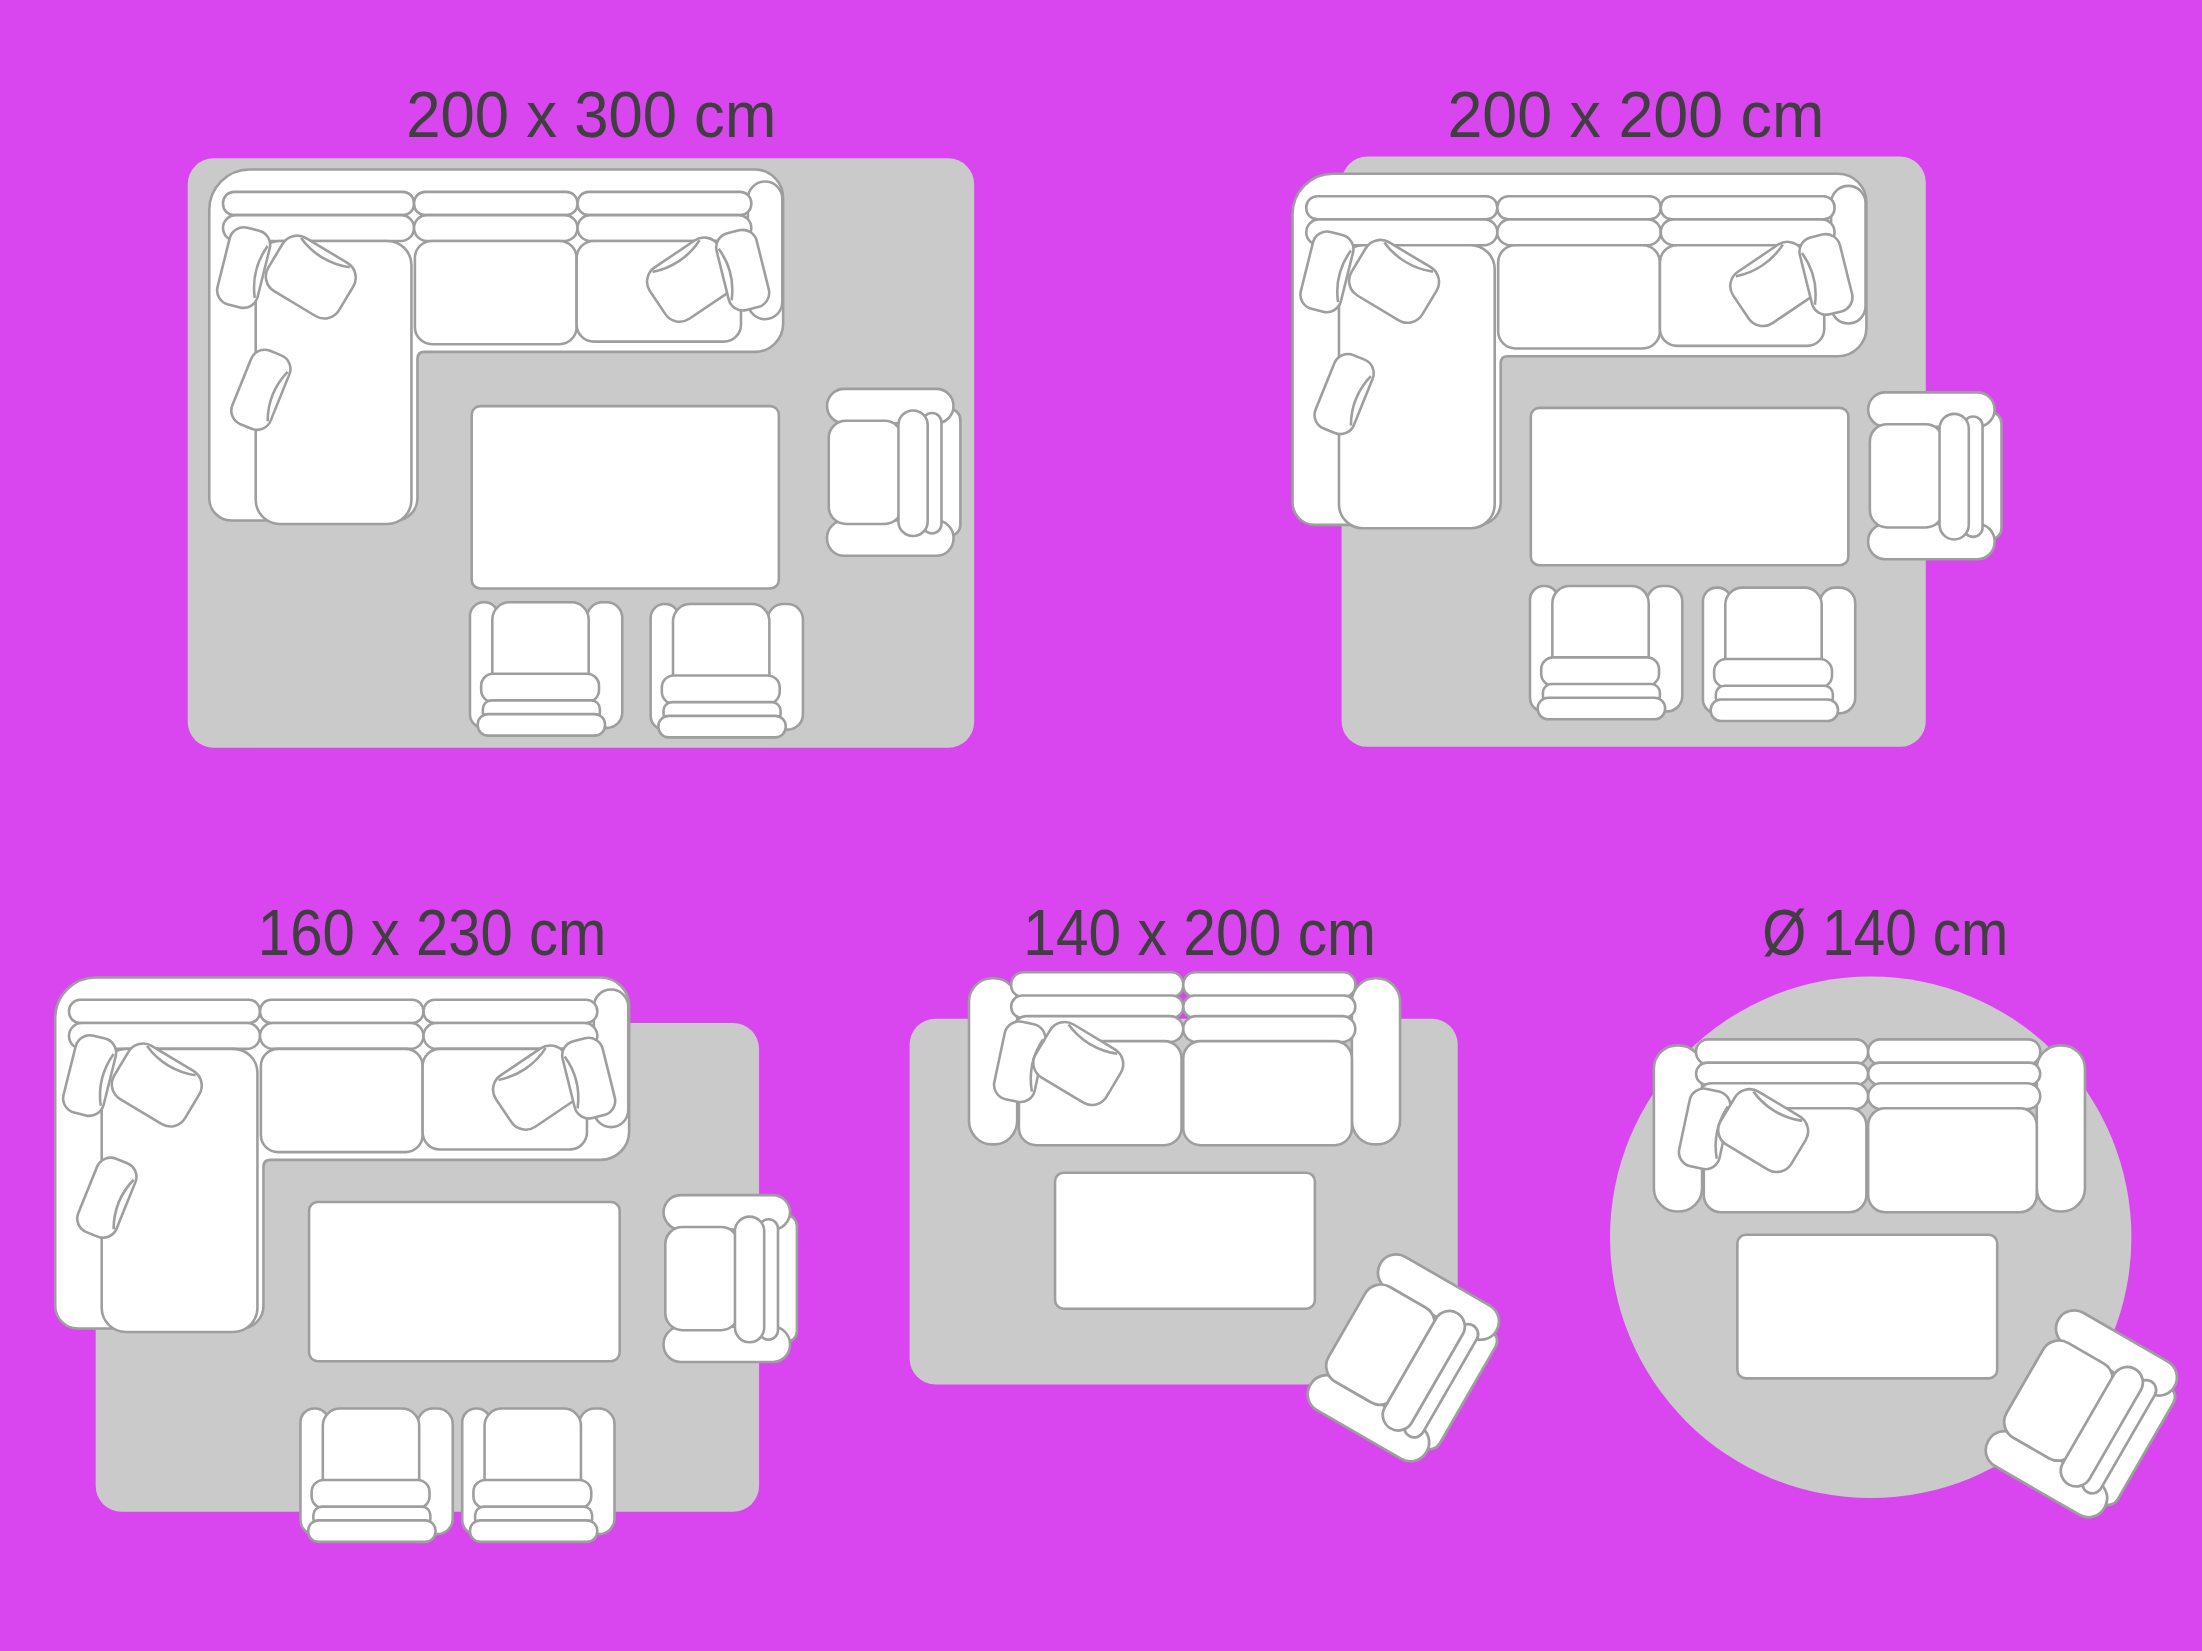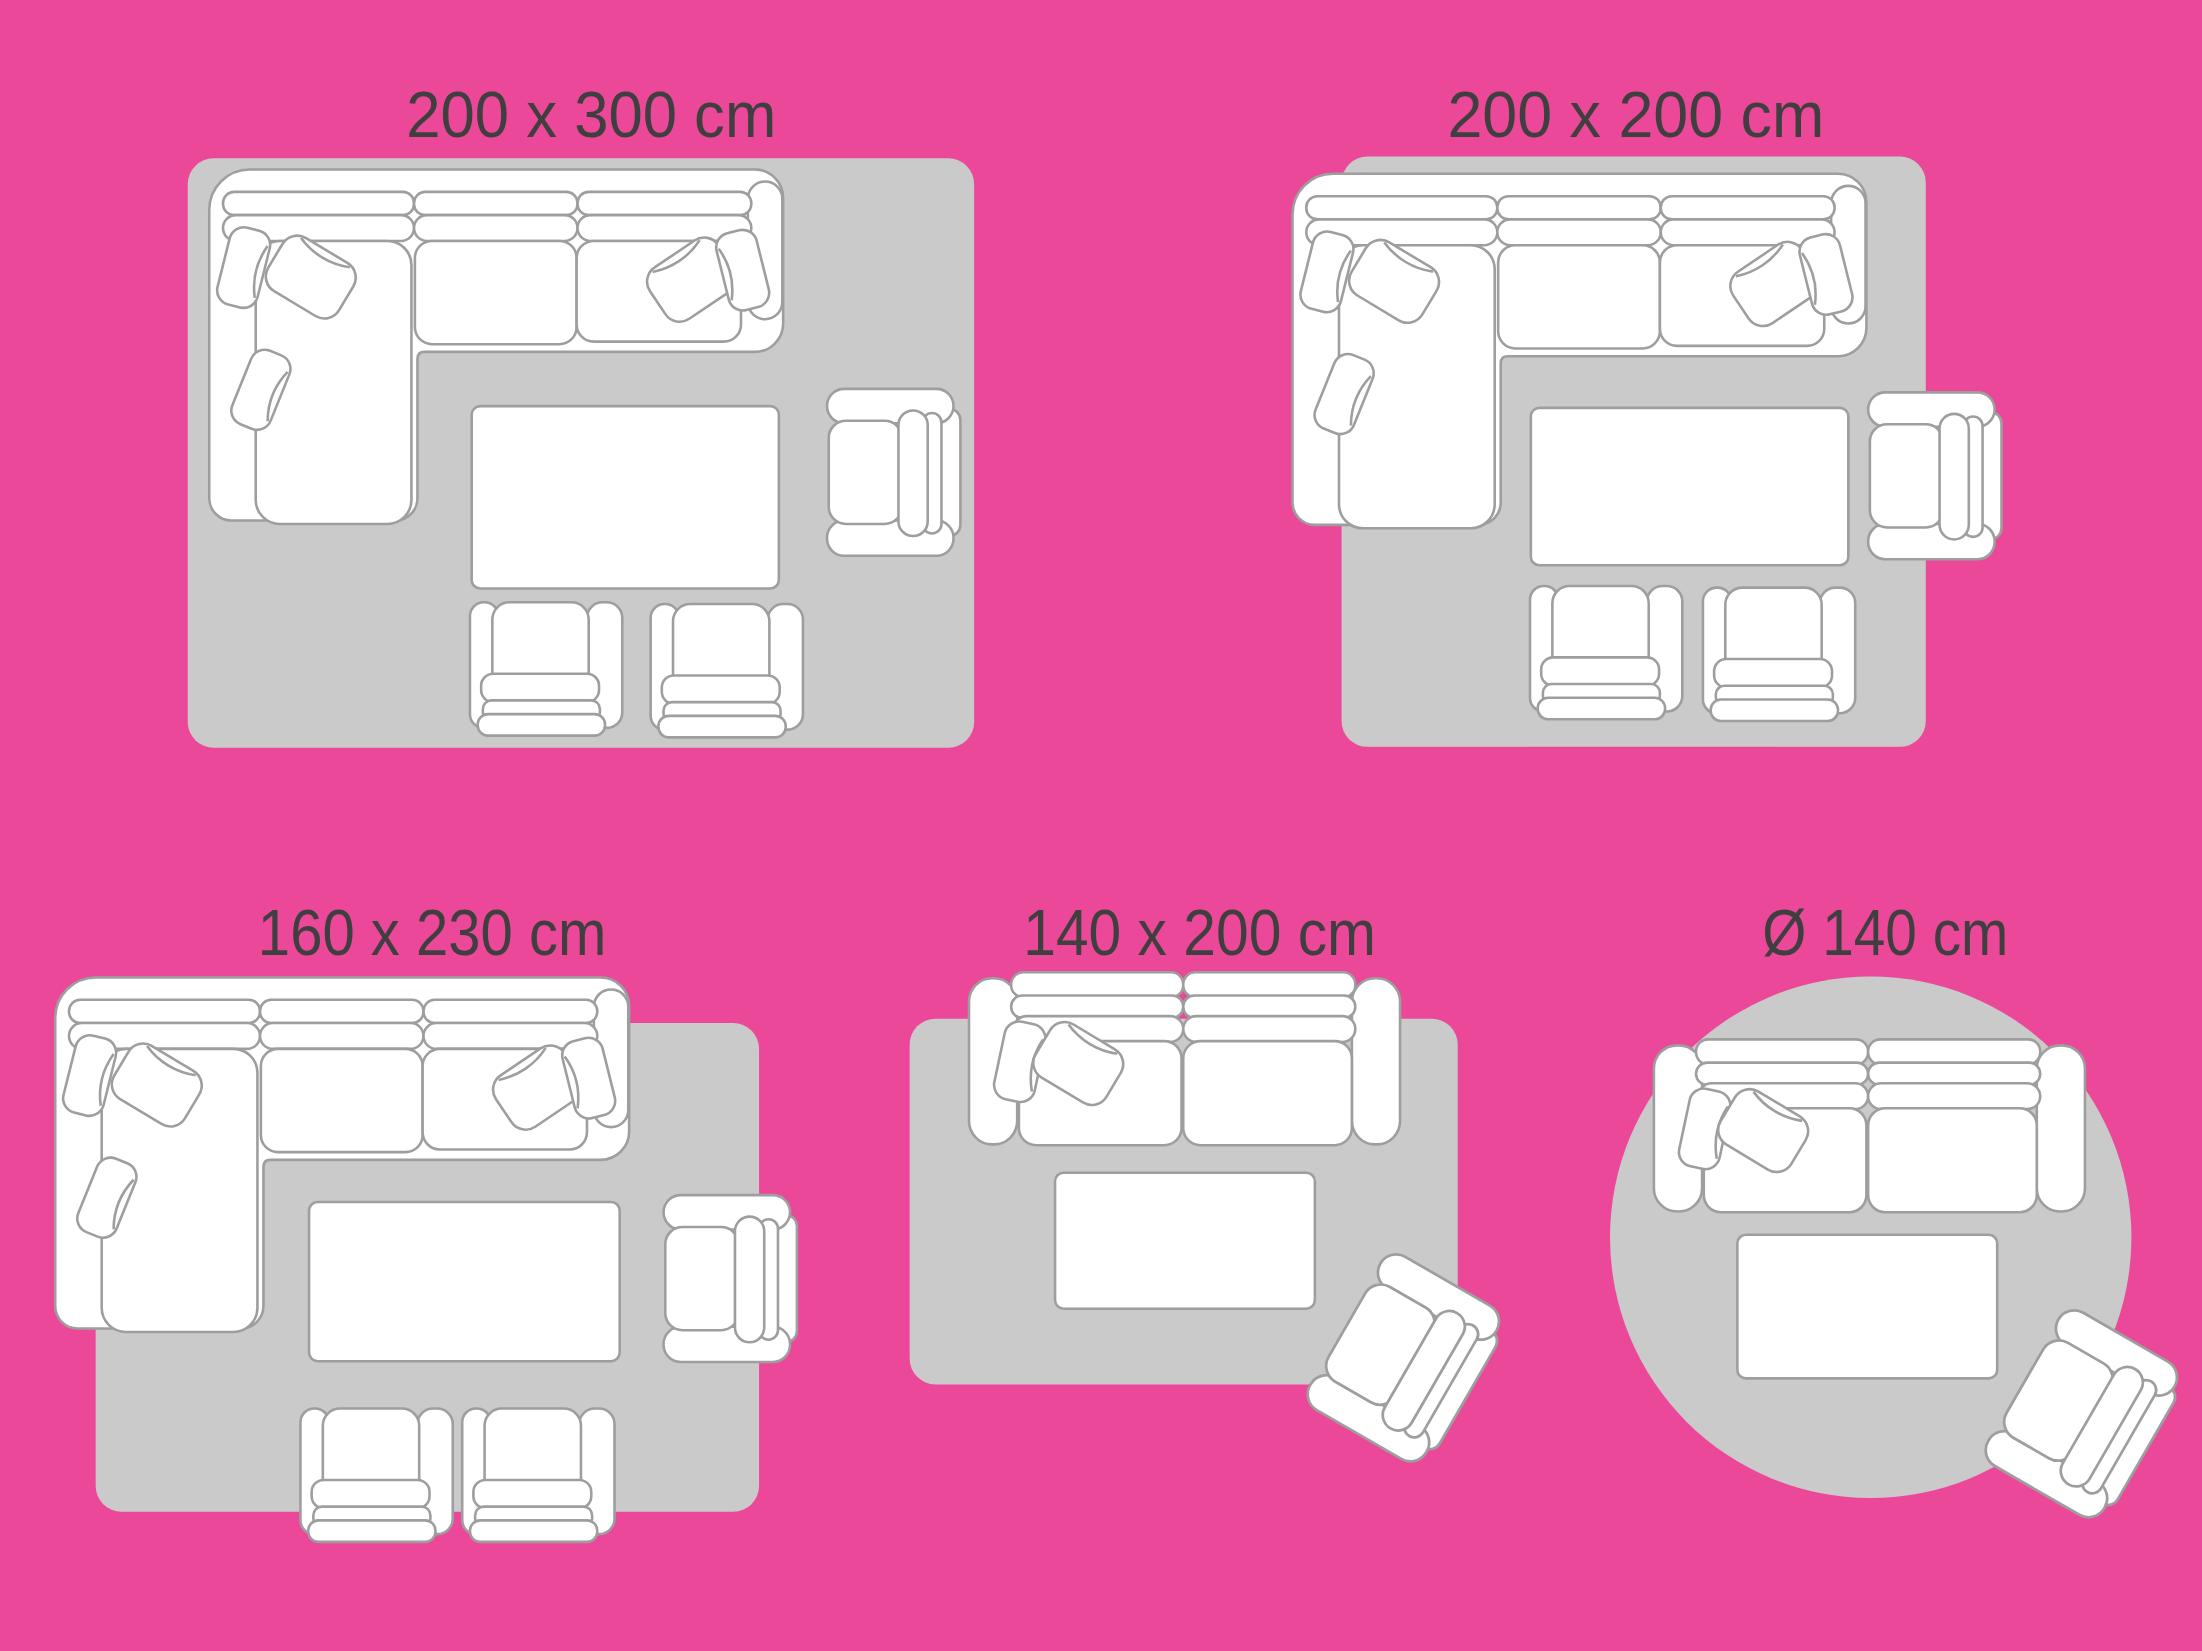--- a/index.html
+++ b/index.html
@@ -1,16 +1,16 @@
 <!DOCTYPE html>
 <html style="font-size:13.8px"><head>
 <meta charset="utf-8">
 <style>
   html,body{margin:0;padding:0;background:#ffffff;}
-  #page{position:relative;width:2203px;height:1652px;overflow:hidden;background:#ec4899;}
+  #page{position:relative;width:2203px;height:1652px;overflow:hidden;background:#d946ef;}
   svg{display:block;}
   text{font-family:"Liberation Sans", sans-serif;fill:#3f3f3f;}
 </style>
 </head>
 <body>
 <div id="page">
 <svg width="2203" height="1652" viewBox="0 0 2560 1920">
 <defs>
   <g id="pillow" fill="#ffffff" stroke="#9e9e9e" stroke-width="3">
 

